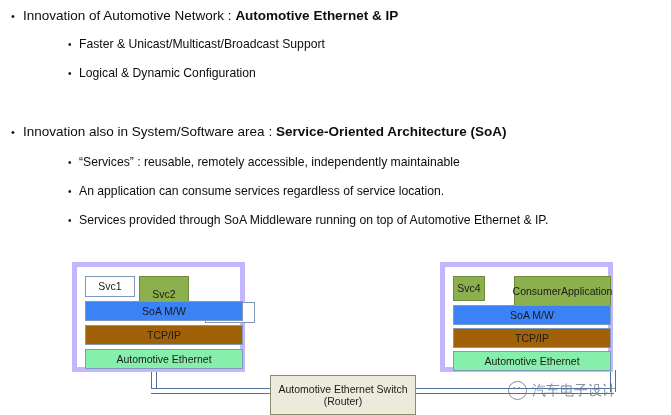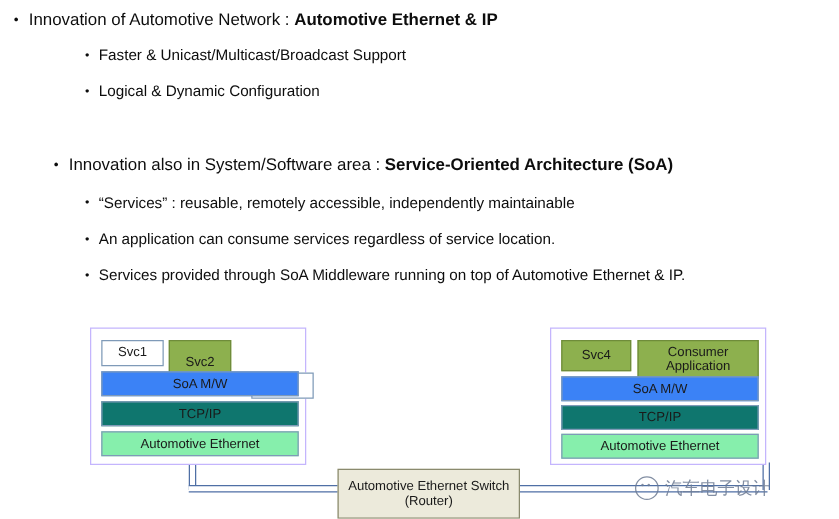--- a/index.html
+++ b/index.html
@@ -10,26 +10,26 @@
     color:#0d0d0d;
   }
   .slide{position:absolute;inset:0;border-radius:20px;}
 
   
   .bullet-l1{position:absolute;left:11px;font-size:13.5px;line-height:16px;white-space:nowrap;}
   .bullet-l1 .dot{display:inline-block;width:12px;vertical-align:top;font-size:11px;}
   .bullet-l2{position:absolute;left:40px;font-size:12.2px;line-height:15px;white-space:nowrap;margin-left:28px;}
   .bullet-l2 .dot{display:inline-block;width:11px;vertical-align:top;font-size:10px;}
   .bold{font-weight:bold;}
-  .ecu{position:absolute;box-sizing:border-box;border:1px solid #c4b5fd;background:#ffffff;}
+  .ecu{position:absolute;box-sizing:border-box;border:5px solid #c4b5fd;background:#ffffff;}
   .layer{position:absolute;box-sizing:border-box;border:1px solid #7f9ab8;
          display:flex;align-items:center;justify-content:center;text-align:center;
          font-size:10.5px;color:#1a1a1a;line-height:11px;}
   .lay-gray{background:#3b82f6;}
-  .lay-pink{background:#0f766e;}
+  .lay-pink{background:#a16207;}
   .lay-green-pale{background:#86efac;}
   .lay-green{background:#8db04e;border-color:#6f8c3a;}
   .lay-white{background:#ffffff;}
 
   .switch-box{position:absolute;box-sizing:border-box;border:1px solid #8a8a6e;background:#eceadb;
       display:flex;align-items:center;justify-content:center;text-align:center;
       font-size:10.5px;line-height:12px;color:#1a1a1a;}
 
   
   .conn-h{position:absolute;height:4px;border-top:1px solid #4f6fa5;border-bottom:1px solid #4f6fa5;background:#ffffff;}
@@ -52,21 +52,21 @@
     <span class="dot">•</span><span>Innovation of Automotive Network : </span><span class="bold">Automotive Ethernet &amp; IP</span>
   </div>
 
   <div class="bullet-l2" style="top:37px;">
     <span class="dot">•</span><span>Faster &amp; Unicast/Multicast/Broadcast Support</span>
   </div>
   <div class="bullet-l2" style="top:66px;">
     <span class="dot">•</span><span>Logical &amp; Dynamic Configuration</span>
   </div>
 
-  <div class="bullet-l1" style="top:124px;margin-left:32px;">
+  <div class="bullet-l1" style="top:124px;">
     <span class="dot">•</span><span>Innovation also in System/Software area : </span><span class="bold">Service-Oriented Architecture (SoA)</span>
   </div>
 
   <div class="bullet-l2" style="top:155px;">
     <span class="dot">•</span><span>“Services” : reusable, remotely accessible, independently maintainable</span>
   </div>
   <div class="bullet-l2" style="top:184px;">
     <span class="dot">•</span><span>An application can consume services regardless of service location.</span>
   </div>
   <div class="bullet-l2" style="top:213px;">
@@ -82,22 +82,22 @@
     <div class="layer lay-white" style="left:8px;top:9px;width:50px;height:21px;">Svc1</div>
     <div class="layer lay-green" style="left:62px;top:9px;width:50px;height:36px;">Svc2</div>
     <div class="layer lay-white" style="left:128px;top:9px;width:50px;height:21px;margin-top:26px;">Svc3</div>
 
     <div class="layer lay-gray" style="left:8px;top:34px;width:158px;height:20px;">SoA M/W</div>
     <div class="layer lay-pink" style="left:8px;top:58px;width:158px;height:20px;">TCP/IP</div>
     <div class="layer lay-green-pale" style="left:8px;top:82px;width:158px;height:20px;">Automotive Ethernet</div>
   </div>
 
   <div class="ecu" style="left:440px;top:262px;width:173px;height:110px;">
-    <div class="layer lay-green" style="left:8px;top:9px;width:56px;height:25px;">Svc4</div>
-    <div class="layer lay-green" style="left:69px;top:9px;width:97px;height:31px;flex-direction:column;">
+    <div class="layer lay-green" style="left:8px;top:9px;width:32px;height:25px;">Svc4</div>
+    <div class="layer lay-green" style="left:69px;top:9px;width:97px;height:31px;flex-direction:row;">
       <span>Consumer</span>
       <span>Application</span>
     </div>
 
     <div class="layer lay-gray" style="left:8px;top:38px;width:158px;height:20px;">SoA M/W</div>
     <div class="layer lay-pink" style="left:8px;top:61px;width:158px;height:20px;">TCP/IP</div>
     <div class="layer lay-green-pale" style="left:8px;top:84px;width:158px;height:20px;">Automotive Ethernet</div>
   </div>
 
   <div class="switch-box" style="left:270px;top:375px;width:146px;height:40px;flex-direction:column;">

